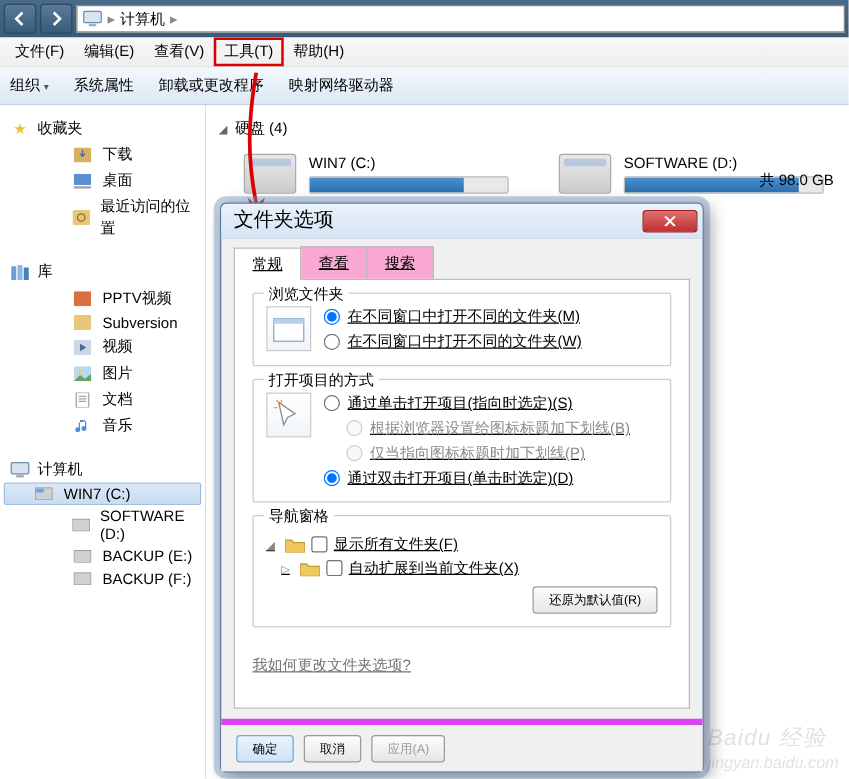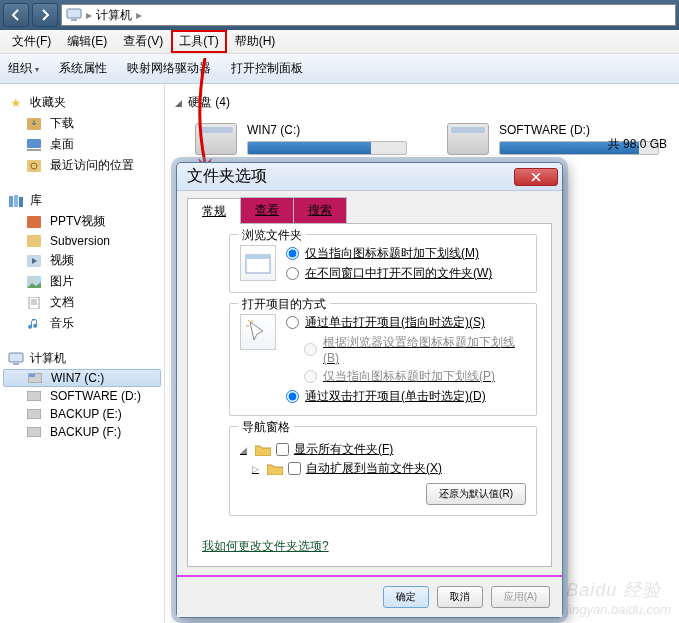--- a/index.html
+++ b/index.html
@@ -21,21 +21,21 @@
 .toolbar { height: 30px; background: linear-gradient(#f4f8fc, #dce8f4); border-bottom: 1px solid #c0d0e0; display: flex; align-items: center; padding: 0 8px; gap: 20px; }
 .tool-item { padding: 4px 0; cursor: pointer; }
 .tool-sep::after { content: "▾"; font-size: 8px; margin-left: 3px; color: #555; }
 
 
 .main { display: flex; height: calc(623px - 30px - 24px - 30px); }
 .sidebar { width: 165px; border-right: 1px solid #ddd; background: #fff; padding: 8px 0; overflow: hidden; }
 .side-group { margin-bottom: 14px; }
 .side-header { display: flex; align-items: center; gap: 6px; padding: 2px 8px; font-weight: normal; }
 .side-header .star { color: #f0c040; }
-.side-item { display: flex; align-items: center; gap: 8px; padding: 2px 8px 2px 26px; cursor: pointer; }
+.side-item { display: flex; align-items: center; gap: 8px; padding: 2px 8px 2px 26px; cursor: pointer; margin-left: 32px; }
 .side-item.selected { background: linear-gradient(#dce8f8, #c8dcf0); border: 1px solid #a0c0e0; border-radius: 2px; margin: 0 3px; padding: 1px 5px 1px 23px; }
 .ico { width: 16px; height: 14px; display: inline-flex; align-items: center; justify-content: center; }
 
 .content { flex: 1; background: #fff; padding: 6px 10px; position: relative; }
 .disk-header { font-size: 12px; padding: 4px 0; }
 .disk-header::before { content: "◢"; font-size: 9px; margin-right: 6px; color: #666; }
 .disk-row { display: flex; gap: 40px; margin: 8px 0 4px 20px; }
 .disk { display: flex; align-items: flex-start; gap: 10px; }
 .disk-icon { width: 42px; height: 32px; background: linear-gradient(#e8e8e8, #ccc); border: 1px solid #aaa; border-radius: 3px; position: relative; }
 .disk-icon::before { content: ""; position: absolute; top: 3px; left: 3px; right: 3px; height: 6px; background: #b8c8e0; border-radius: 2px; }
@@ -50,46 +50,46 @@
 .red-arrow { position: absolute; left: 190px; top: 58px; width: 30px; height: 120px; pointer-events: none; z-index: 50; }
 
 
 .dialog { position: absolute; left: 176px; top: 162px; width: 387px; height: 456px; background: #f0f0f0; border: 1px solid #5a7aa0; border-radius: 5px; box-shadow: 0 0 0 5px rgba(120,150,190,0.45), 4px 4px 14px rgba(0,0,0,0.45); z-index: 100; display: flex; flex-direction: column; }
 .dlg-title { height: 28px; background: linear-gradient(#eaf2fb, #d6e4f4); border-radius: 5px 5px 0 0; display: flex; align-items: center; padding: 0 4px 0 10px; border-bottom: 1px solid #b8c8de; }
 .dlg-title-text { flex: 1; font-size: 16px; }
 .dlg-close { width: 44px; height: 18px; background: linear-gradient(#e07070, #c03030); border: 1px solid #a02020; border-radius: 3px; color: #fff; display: flex; align-items: center; justify-content: center; font-size: 11px; cursor: pointer; }
 
 .dlg-body { flex: 1; padding: 6px 10px 8px 10px; display: flex; flex-direction: column; text-decoration: underline; }
 .tabs { display: flex; border-bottom: 1px solid #bbb; }
-.tab { padding: 4px 14px; border: 1px solid #bbb; border-bottom: none; background: #be185d; margin-right: -1px; cursor: pointer; }
+.tab { padding: 4px 14px; border: 1px solid #bbb; border-bottom: none; background: #f9a8d4; margin-right: -1px; cursor: pointer; }
 .tab.active { background: #fff; position: relative; top: 1px; }
 .tab-panel { flex: 1; background: #fff; border: 1px solid #bbb; border-top: none; padding: 10px 14px; }
 
-.fieldset { border: 1px solid #ccc; border-radius: 2px; padding: 10px 10px 10px 10px; margin-bottom: 10px; position: relative; margin-left: 27px; }
+.fieldset { border: 1px solid #ccc; border-radius: 2px; padding: 10px 10px 10px 10px; margin-bottom: 10px; position: relative; }
 .fieldset > legend { position: absolute; top: -8px; left: 8px; background: #fff; padding: 0 4px; font-size: 12px; }
 .fs-row { display: flex; align-items: flex-start; gap: 10px; }
 .fs-icon { width: 36px; height: 36px; border: 1px solid #ccc; background: linear-gradient(#fff,#f0f4f8); display: flex; align-items: center; justify-content: center; flex-shrink: 0; }
 .radios { display: flex; flex-direction: column; gap: 3px; }
 .radios label { display: flex; align-items: center; gap: 6px; cursor: pointer; }
 .radios label.dim { color: #8a8a8a; }
 .radios input { margin: 0; }
 
 .nav-pane { }
 .nav-tree { display: flex; flex-direction: column; gap: 2px; margin-top: 4px; }
 .nav-tree-row { display: flex; align-items: center; gap: 5px; }
 .nav-tree-row .tri { width: 10px; color: #888; font-size: 9px; }
 .nav-tree-row .folder { width: 16px; height: 12px; display: inline-block; }
 
 .restore-row { text-align: right; margin-top: 6px; }
 .btn { padding: 3px 12px; background: linear-gradient(#fdfdfd, #e6e6e6); border: 1px solid #9a9a9a; border-radius: 3px; cursor: pointer; font-size: 10px; }
 .btn:disabled { color: #9a9a9a; }
 
-.help-link { color: #14532d; text-decoration: underline; cursor: pointer; display: inline-block; margin-top: 12px; }
-
-.dlg-footer { height: 42px; background: #f0f0f0; border-top: 2px solid #d946ef; display: flex; align-items: center; justify-content: flex-end; gap: 8px; padding: 0 12px; }
+.help-link { color: #737373; text-decoration: underline; cursor: pointer; display: inline-block; margin-top: 12px; }
+
+.dlg-footer { height: 42px; background: #f0f0f0; border-top: 5px solid #d946ef; display: flex; align-items: center; gap: 8px; padding: 0 12px; }
 .btn.primary { background: linear-gradient(#eaf3fc, #cfe3f7); border-color: #6fa7d8; }
 
 .watermark { position: absolute; right: 8px; bottom: 6px; color: rgba(0,0,0,0.12); font-size: 18px; font-style: italic; pointer-events: none; letter-spacing: 1px; z-index: 200; }
 .watermark small { display:block; font-size:13px; letter-spacing:0;font-style:italic; }
 
 
 svg { display: block; }
 </style>
 </head>
 <body>
@@ -122,22 +122,22 @@
   <div class="menu-item">文件(F)</div>
   <div class="menu-item">编辑(E)</div>
   <div class="menu-item">查看(V)</div>
   <div class="menu-item highlighted">工具(T)</div>
   <div class="menu-item">帮助(H)</div>
 </div>
 
 <div class="toolbar">
   <div class="tool-item tool-sep">组织</div>
   <div class="tool-item">系统属性</div>
+  <div class="tool-item">卸载或更改程序</div>
   <div class="tool-item">映射网络驱动器</div>
-  <div class="tool-item">打开控制面板</div>
 </div>
 
 <div class="main">
   <div class="sidebar">
 
     <div class="side-group">
       <div class="side-header">
         <span class="ico star">★</span>
         <span>收藏夹</span>
       </div>
@@ -335,21 +335,21 @@
         <div class="fs-row">
           <div class="fs-icon">
             <svg width="28" height="24">
                 <rect x="2" y="4" width="24" height="18" fill="#fff" stroke="#8aa8c8"></rect>
                 <rect x="2" y="4" width="24" height="4" fill="#b8d0e8"></rect>
               </svg>
           </div>
           <div class="radios">
             <label>
                 <input type="radio" name="bw" checked="" style="">
-                <span>仅当指向图标标题时加下划线(M)</span>
+                <span>在不同窗口中打开不同的文件夹(M)</span>
               </label>
             <label>
                 <input type="radio" name="bw" style="">
                 <span>在不同窗口中打开不同的文件夹(W)</span>
               </label>
           </div>
         </div>
       </div>
 
       <div class="fieldset">

